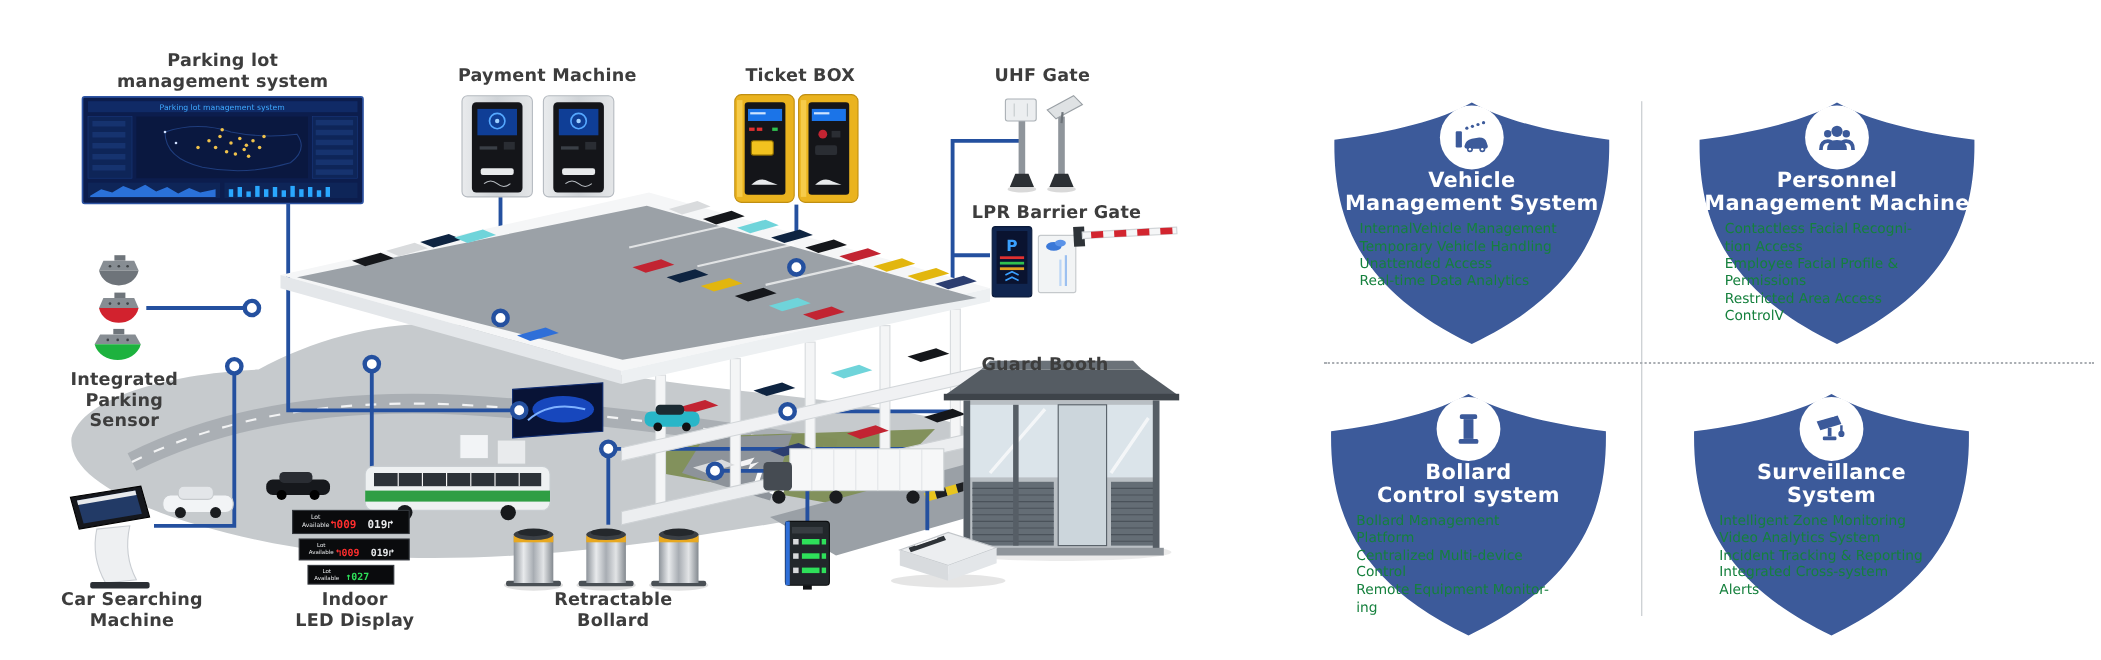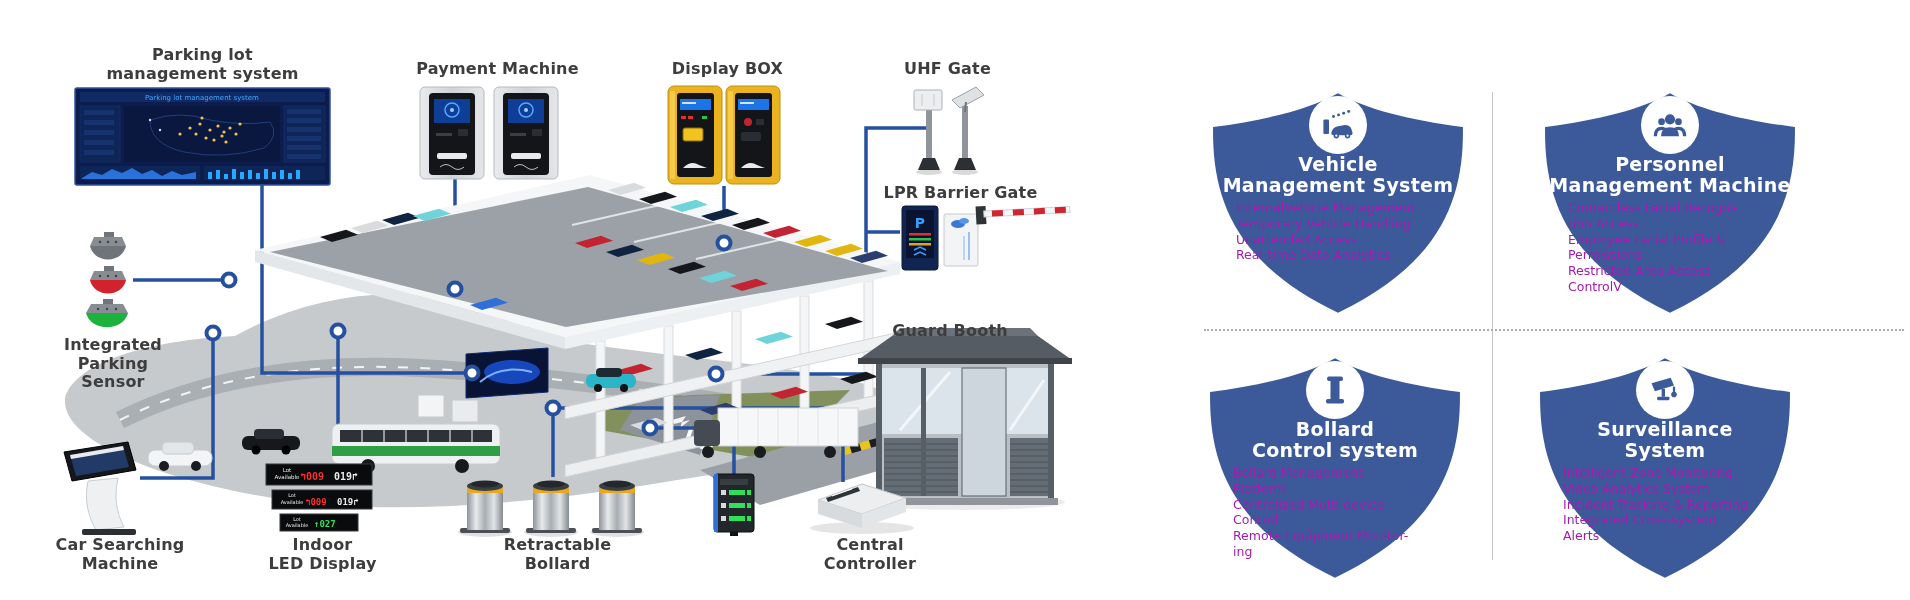--- a/index.html
+++ b/index.html
@@ -10,21 +10,21 @@
        color:#3d3d3d;text-align:center;letter-spacing:.2px;white-space:pre-line;}
   
   .shield{position:absolute;width:272px;height:232px;text-decoration:underline;}
   .shield-bg{position:absolute;left:0;top:0;width:100%;height:100%;}
   .shield-circle{position:absolute;left:50%;top:10px;width:58px;height:58px;margin-left:-29px;
        background:#fff;border-radius:50%;display:flex;align-items:center;justify-content:center;}
   .shield-title{position:absolute;top:68px;left:-20px;right:-20px;text-align:center;
        font:700 19px/1.12 "DejaVu Sans","Liberation Sans",sans-serif;color:#fff;
        white-space:pre-line;letter-spacing:.3px;}
   .shield-lines{position:absolute;top:114px;left:34px;right:18px;
-       font:500 12.5px/1.26 "DejaVu Sans","Liberation Sans",sans-serif;color:#a21caf;
+       font:500 12.5px/1.26 "DejaVu Sans","Liberation Sans",sans-serif;color:#15803d;
        white-space:pre-line;}
   .divider-v{position:absolute;left:1492px;top:92px;height:468px;border-left:1px solid #c3c7cb;}
   .divider-h{position:absolute;left:1204px;top:329px;width:700px;border-top:2px dotted #a9adb2;}
 </style>
 </head>
 <body>
 
 <div id="stage">
 
 <svg class="art" viewBox="0 0 1910 600">
@@ -494,35 +494,33 @@
         <circle cx="724" cy="243" r="6.5"></circle>
     <circle cx="716" cy="374" r="6.5"></circle>
         <circle cx="553" cy="408" r="6.5"></circle>
         <circle cx="650" cy="428" r="6.5"></circle>
   </g>
 </svg>
 
 <div class="lbl" style="left:75px;top:46px;width:255px">Parking lot
 management system</div>
 <div class="lbl" style="left:395px;top:60px;width:205px">Payment Machine</div>
-<div class="lbl" style="left:640px;top:60px;width:175px">Display BOX</div>
+<div class="lbl" style="left:640px;top:60px;width:175px">Ticket BOX</div>
 <div class="lbl" style="left:865px;top:60px;width:165px">UHF Gate</div>
 <div class="lbl" style="left:858px;top:184px;width:205px">LPR Barrier Gate</div>
 <div class="lbl" style="left:855px;top:322px;width:190px">Guard Booth</div>
 <div class="lbl" style="left:35px;top:536px;width:170px">Car Searching
 Machine</div>
 <div class="lbl" style="left:38px;top:336px;width:150px">Integrated
 Parking
 Sensor</div>
 <div class="lbl" style="left:240px;top:536px;width:165px">Indoor
 LED Display</div>
 <div class="lbl" style="left:470px;top:536px;width:175px">Retractable
 Bollard</div>
-<div class="lbl" style="left:795px;top:536px;width:150px">Central
-Controller</div>
 
 <div class="divider-v"></div>
 <div class="divider-h"></div>
 
 <div class="shield" style="left:1202px;top:86px">
   <svg class="shield-bg" viewBox="0 0 300 260">
     <path d="M10,46 C70,38 118,26 150,8 C182,26 230,38 290,46 C291,118 272,196 150,254 C28,196 9,118 10,46 Z" fill="#3c5a9a"></path>
   </svg>
   <div class="shield-circle">
     <svg width="36" height="36" viewBox="0 0 32 32" fill="#3c5a9a">

